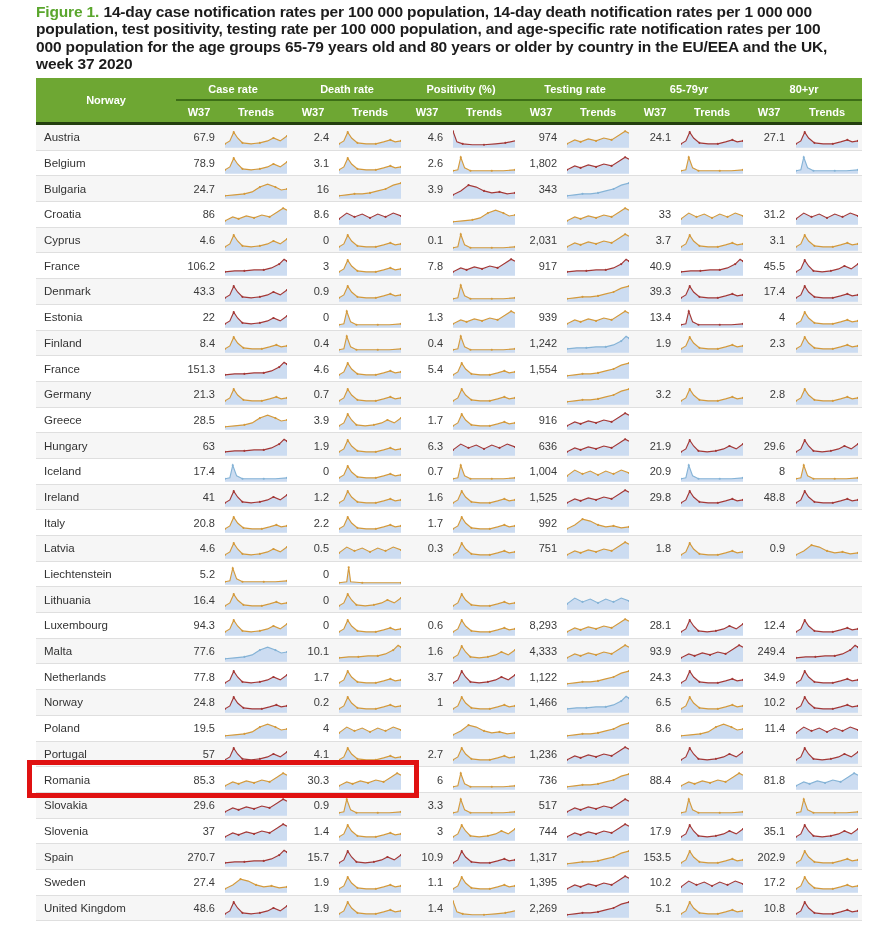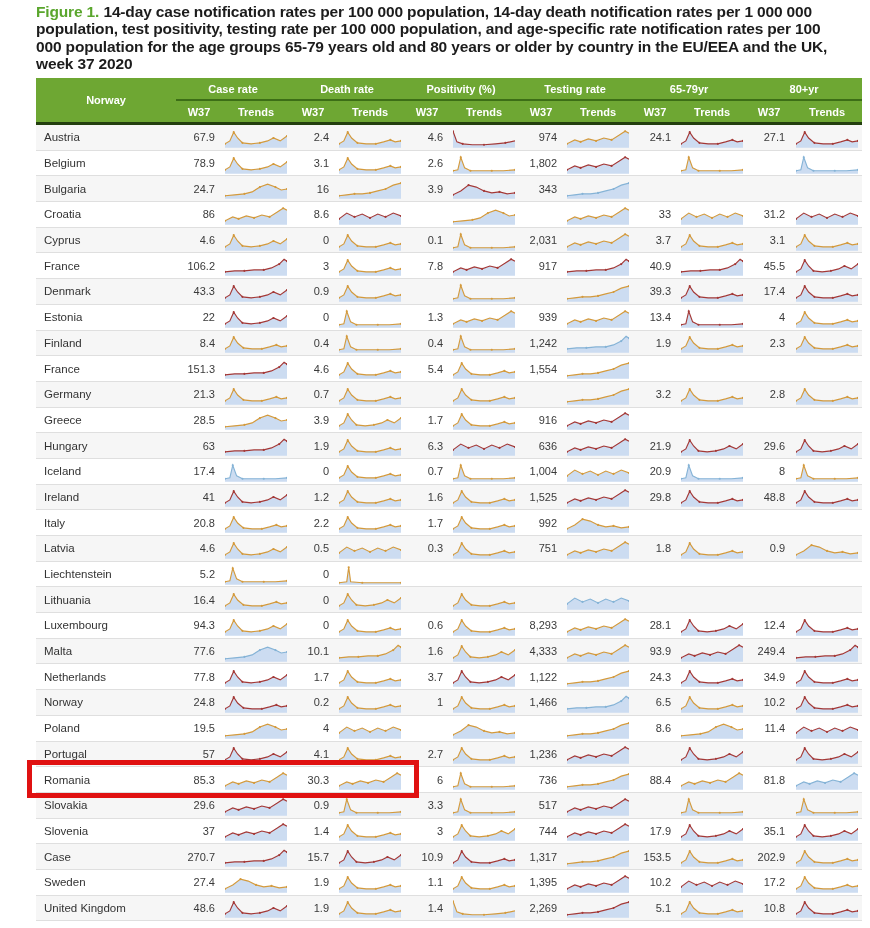--- a/index.html
+++ b/index.html
@@ -2106,21 +2106,21 @@
               <circle cx="0" cy="16" r="1.1" fill="#a43937"></circle>
               <circle cx="9" cy="4" r="1.1" fill="#a43937"></circle>
               <circle cx="18" cy="15" r="1.1" fill="#a43937"></circle>
               <circle cx="36" cy="15" r="1.1" fill="#a43937"></circle>
               <circle cx="50" cy="10" r="1.1" fill="#a43937"></circle>
               <circle cx="64" cy="8" r="1.1" fill="#a43937"></circle>
             </svg>
           </td>
         </tr>
         <tr>
-          <td class="country">Case</td>
+          <td class="country">Spain</td>
           <td class="val">270.7</td>
           <td class="trend">
             <svg class="spark" width="62" height="20" viewBox="0 0 64 20">
               <polygon points="0,16 10,15 20,15 30,14 40,14 48,12 56,8 61,3 64,5 64,20 0,20" fill="#ccdcf1"></polygon>
               <polyline points="0,16 10,15 20,15 30,14 40,14 48,12 56,8 61,3 64,5" fill="none" stroke="#a43937" stroke-width="1.2"></polyline>
               <circle cx="0" cy="16" r="1.1" fill="#a43937"></circle>
               <circle cx="20" cy="15" r="1.1" fill="#a43937"></circle>
               <circle cx="40" cy="14" r="1.1" fill="#a43937"></circle>
               <circle cx="56" cy="8" r="1.1" fill="#a43937"></circle>
               <circle cx="64" cy="5" r="1.1" fill="#a43937"></circle>

